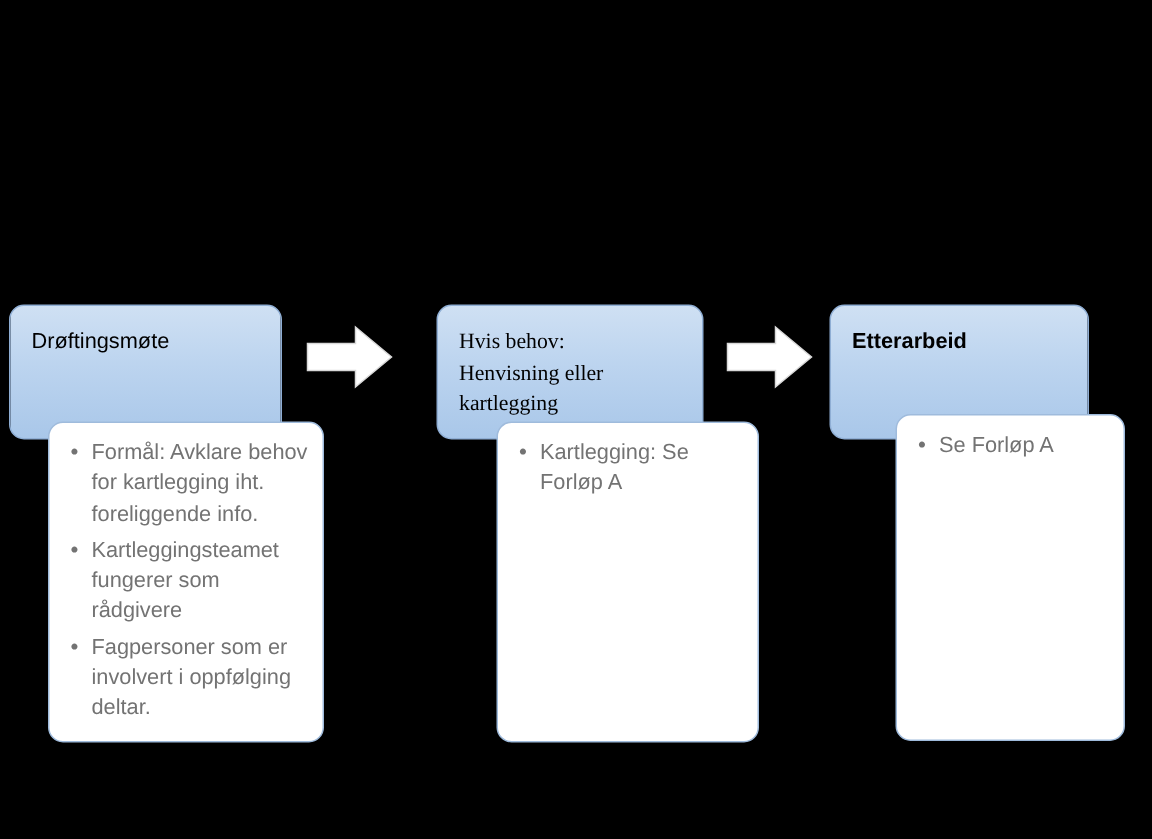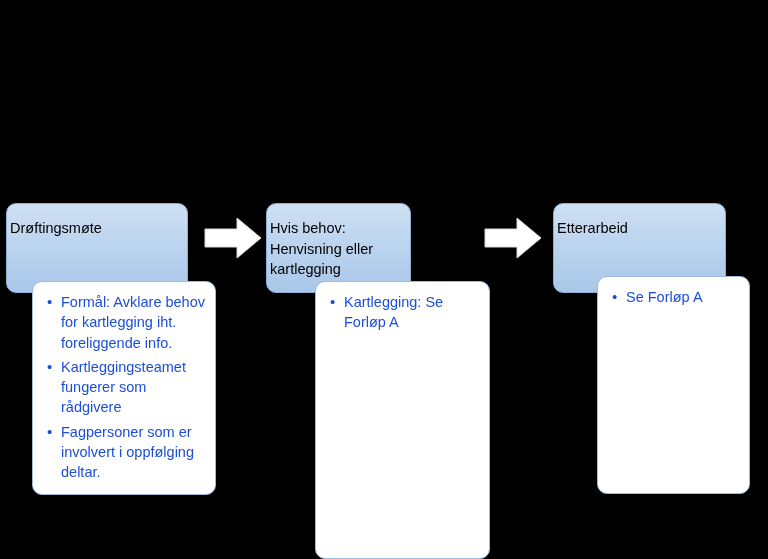--- a/index.html
+++ b/index.html
@@ -26,52 +26,52 @@
   
   .hdr {
     position: absolute;
     border-radius: 10px;
     border: 1px solid #8faed4;
     background: linear-gradient(to bottom, #cfe0f3 0%, #bcd4ef 45%, #a9c7e9 100%);
     box-sizing: border-box;
     color: #000000;
     font-size: 14.5px;
     line-height: 1.42;
-    padding: 14px 12px 10px 3px;
+    padding: 14px 12px 10px 14px;
     white-space: pre-line;
   }
   .hdr-1 { left: 6px;   top: 203px; width: 182px; height: 90px; }
-  .hdr-2 { left: 266px; top: 203px; width: 145px; height: 90px; }
-  .hdr-3 { left: 553px; top: 203px; width: 173px; height: 90px; }
+  .hdr-2 { left: 291px; top: 203px; width: 178px; height: 90px; font-family: Liberation Serif, serif; }
+  .hdr-3 { left: 553px; top: 203px; width: 173px; height: 90px; font-weight: bold; }
 
   
   .body-box {
     position: absolute;
     border-radius: 10px;
     border: 1px solid #9fbbdc;
     background: #ffffff;
     box-sizing: border-box;
     padding: 10px 10px 10px 12px;
   }
   .body-1 { left: 32px;  top: 281px; width: 184px; height: 214px; }
-  .body-2 { left: 315px; top: 281px; width: 175px; height: 278px; }
+  .body-2 { left: 331px; top: 281px; width: 175px; height: 214px; }
   .body-3 { left: 597px; top: 276px; width: 153px; height: 218px; }
 
   .bullets {
     list-style: none;
     margin: 0;
     padding: 0;
   }
   .bullets li {
     position: relative;
     padding-left: 16px;
     margin: 0 0 4px 0;
     font-size: 14.5px;
     line-height: 1.40;
-    color: #1d4ed8;
+    color: #737373;
   }
   .bullets li::before {
     content: "\2022";
     position: absolute;
     left: 2px;
     top: -1px;
     font-size: 15px;
     line-height: 1.40;
   }
 

